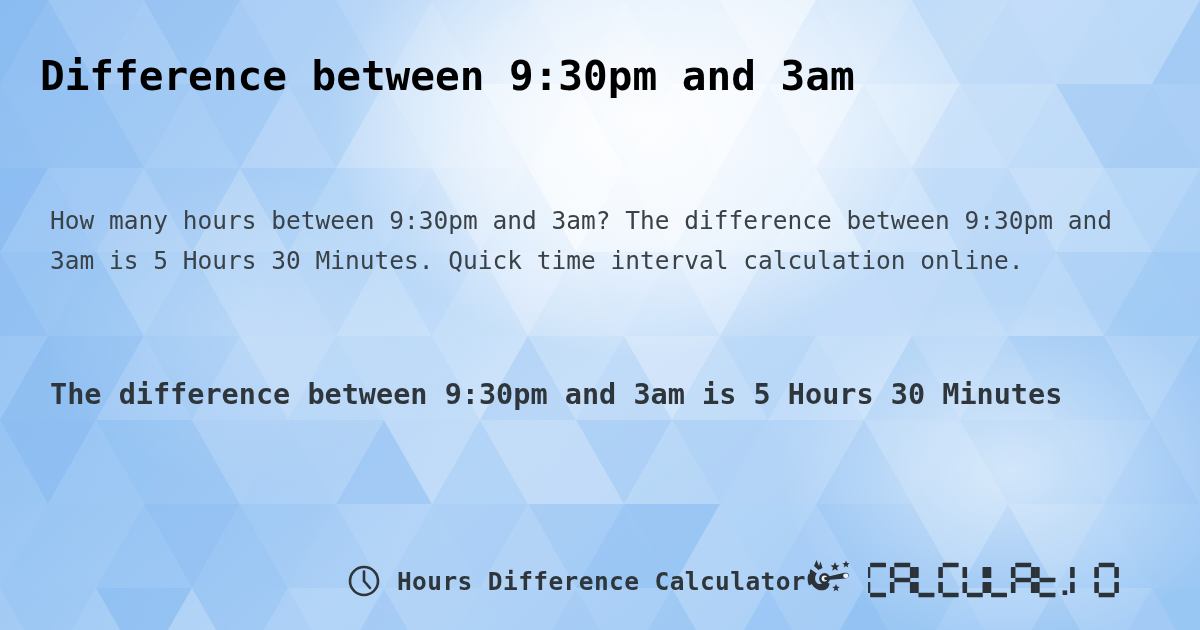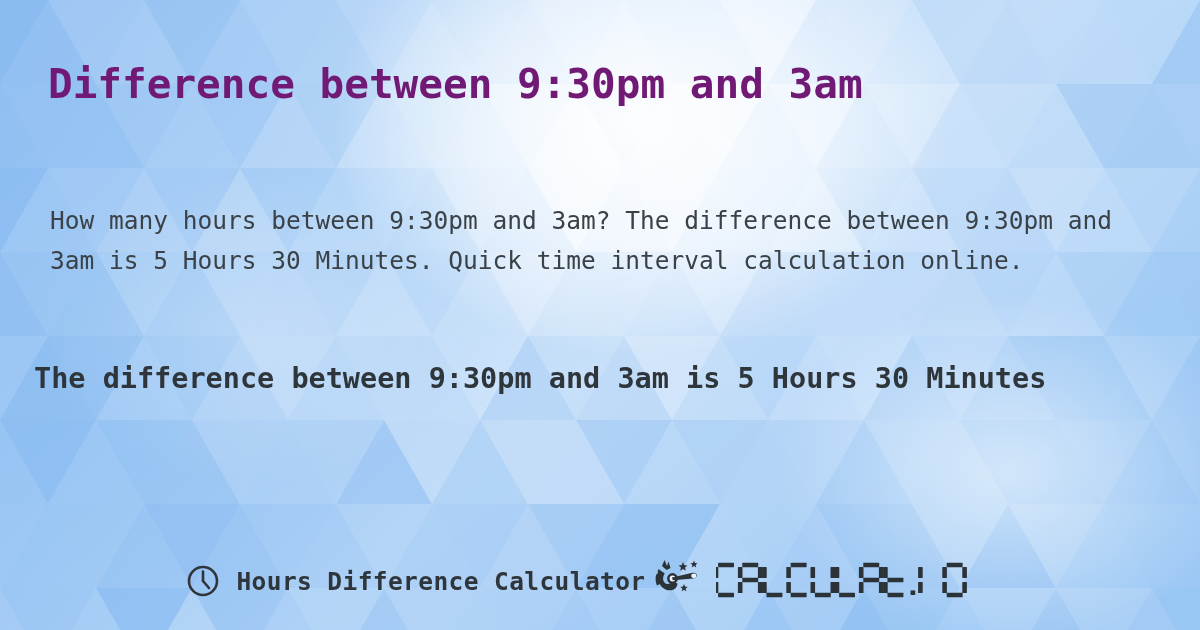--- a/index.html
+++ b/index.html
@@ -47,66 +47,65 @@
     inset: 0;
     padding: 0 34px;
     box-sizing: border-box;
   }
 
   #page-title {
     position: absolute;
     left: 34px;
     top: 44px;
     width: 1130px;
-    margin: 14px;
+    margin: 6px;
     font-size: 41px;
     line-height: 52px;
     font-weight: bold;
     letter-spacing: 0px;
-    color: #701a75;
+    color: #000000;
     white-space: nowrap;
   }
 
   #description {
     position: absolute;
     left: 34px;
     top: 185px;
     width: 1080px;
     margin: 16px;
     font-size: 24.5px;
     line-height: 40px;
     font-weight: normal;
     color: #3a4247;
   }
 
   #result-statement {
     position: absolute;
     left: 34px;
     top: 355px;
     width: 1060px;
-    margin: 0;
+    margin: 16px;
     font-size: 28.5px;
     line-height: 48px;
     font-weight: bold;
     color: #2f363b;
   }
 
   
   #footer {
     position: absolute;
     left: 0;
     right: 0;
     bottom: 24px;
     height: 50px;
-    padding: 0 24px;
+    padding: 0 34px;
     box-sizing: border-box;
     display: flex;
     align-items: center;
-    justify-content: center;
-    gap: 8px;
+    justify-content: flex-end;
   }
 
   .footer-brand {
     display: flex;
     align-items: center;
     gap: 16px;
   }
   .footer-brand-label {
     font-size: 24.5px;
     font-weight: bold;

